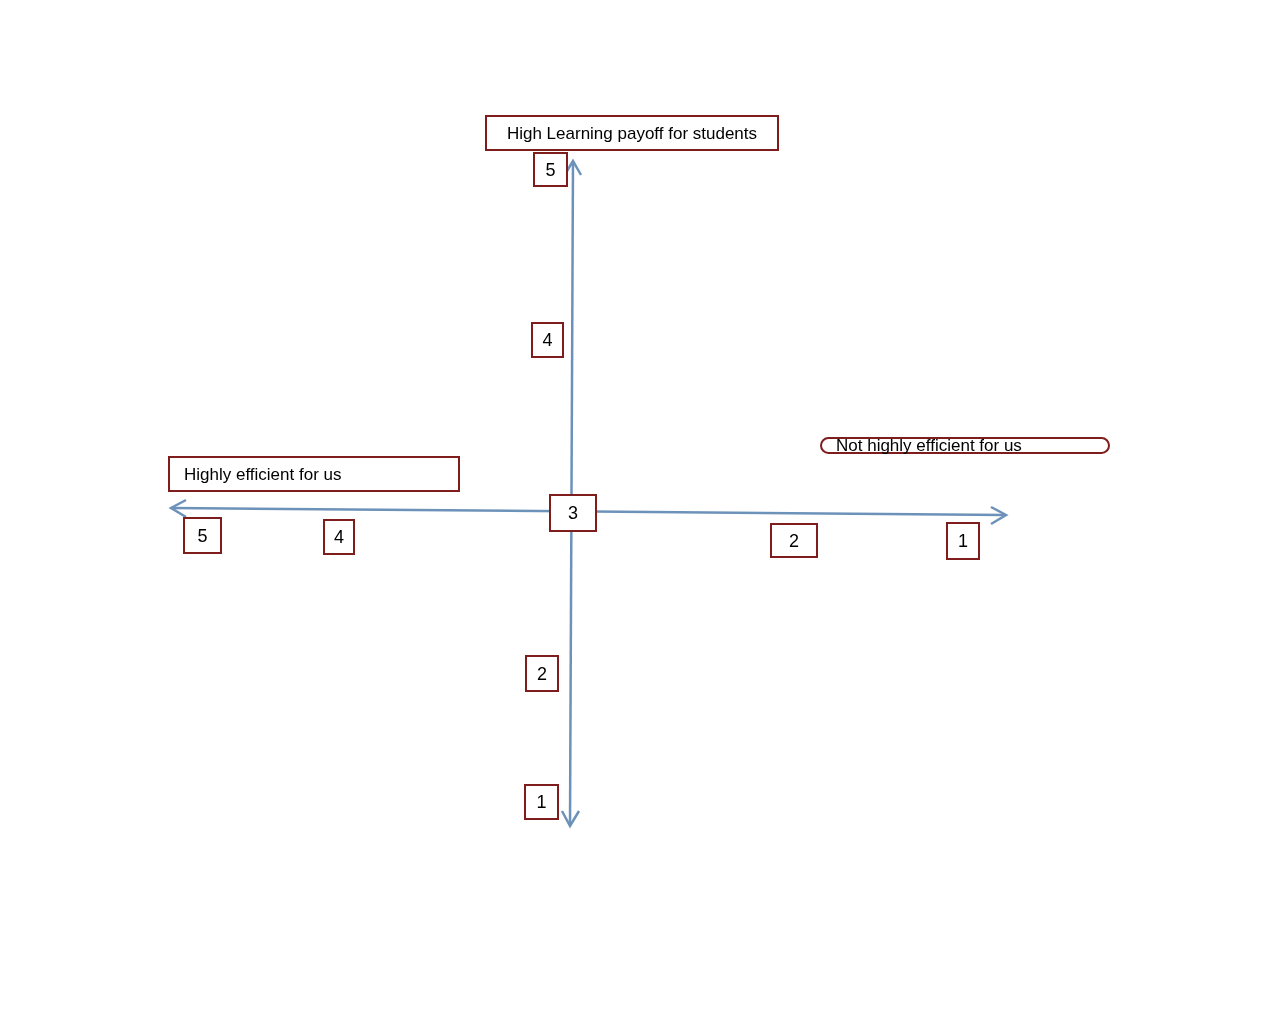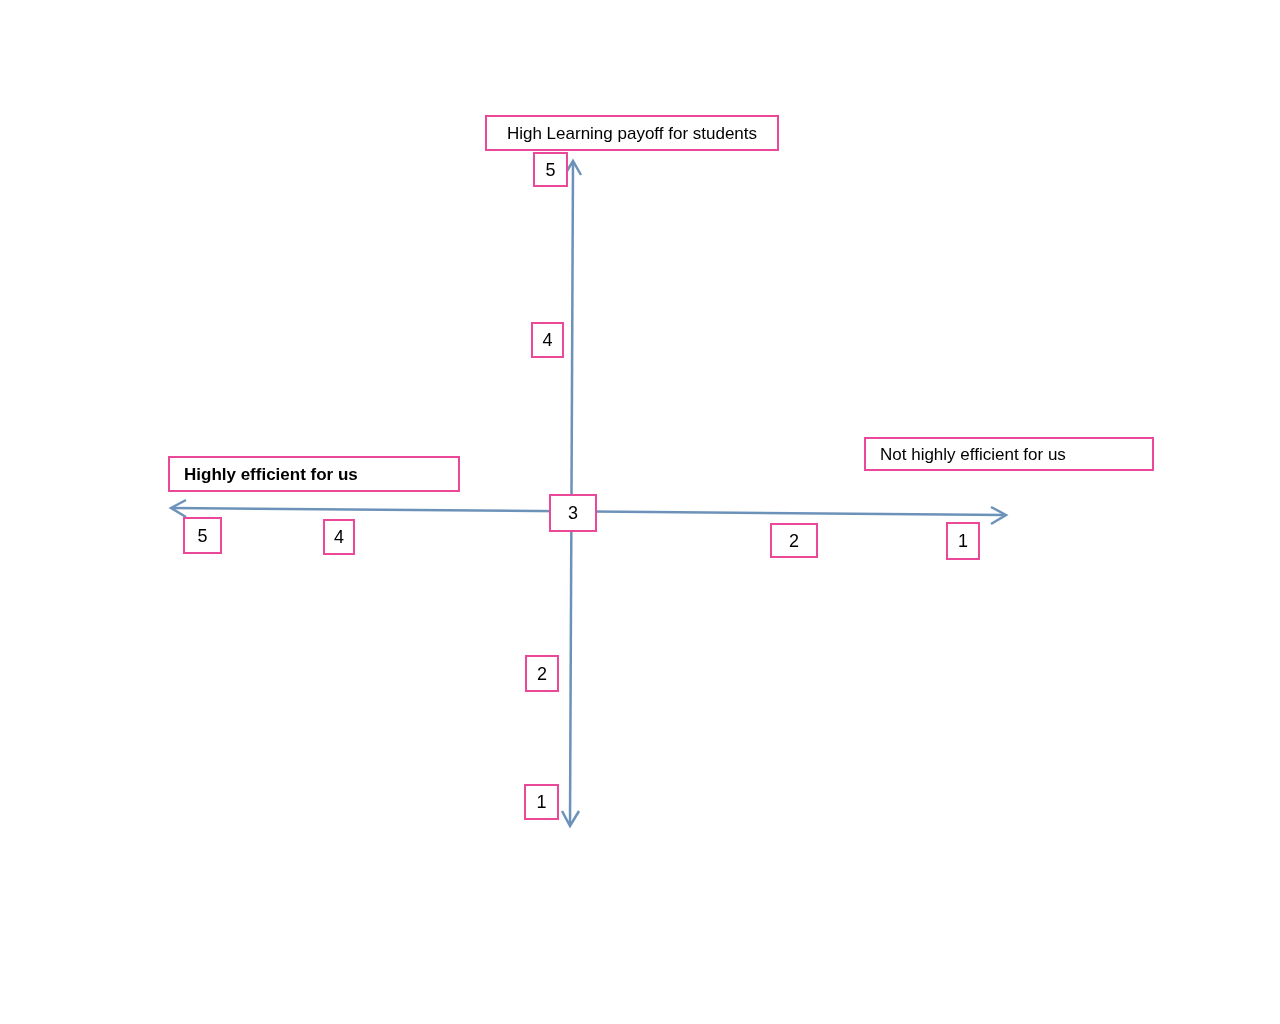--- a/index.html
+++ b/index.html
@@ -17,21 +17,21 @@
   }
   .axes-svg {
     position: absolute;
     left: 0;
     top: 0;
     z-index: 1;
   }
   .box {
     position: absolute;
     background: #ffffff;
-    border: 2px solid #ec4899;
+    border: 2px solid #7f1d1d;
     box-sizing: border-box;
     color: #000000;
     display: flex;
     align-items: center;
     z-index: 2;
   }
   .label-box {
     font-size: 17px;
     line-height: 1;
   }
@@ -63,25 +63,25 @@
     <polyline points="564,176 573,161 581,175" fill="none" stroke="#6d92ba" stroke-width="2.5"></polyline>
     <polyline points="562,811 570,826 579,811" fill="none" stroke="#6d92ba" stroke-width="2.5"></polyline>
     <polyline points="186,500 171,508 186,517" fill="none" stroke="#6d92ba" stroke-width="2.5"></polyline>
     <polyline points="991,507 1006,515 991,524" fill="none" stroke="#6d92ba" stroke-width="2.5"></polyline>
   </svg>
 
   <div class="box label-box label-center" style="left:485px; top:115px; width:294px; height:36px;">
     <span>High Learning payoff for students</span>
   </div>
 
-  <div class="box label-box label-left" style="left:168px; top:456px; width:292px; height:36px;font-weight:bold;">
+  <div class="box label-box label-left" style="left:168px; top:456px; width:292px; height:36px;">
     <span>Highly efficient for us</span>
   </div>
 
-  <div class="box label-box label-left" style="left:864px; top:437px; width:290px; height:34px;">
+  <div class="box label-box label-left" style="left:820px; top:437px; width:290px; height:17px;border-radius:15px;">
     <span>Not highly efficient for us</span>
   </div>
 
 
   <div class="box tick-box" style="left:533px; top:152px; width:35px; height:35px;">
     <span>5</span>
   </div>
 
   <div class="box tick-box" style="left:531px; top:322px; width:33px; height:36px;">
     <span>4</span>

